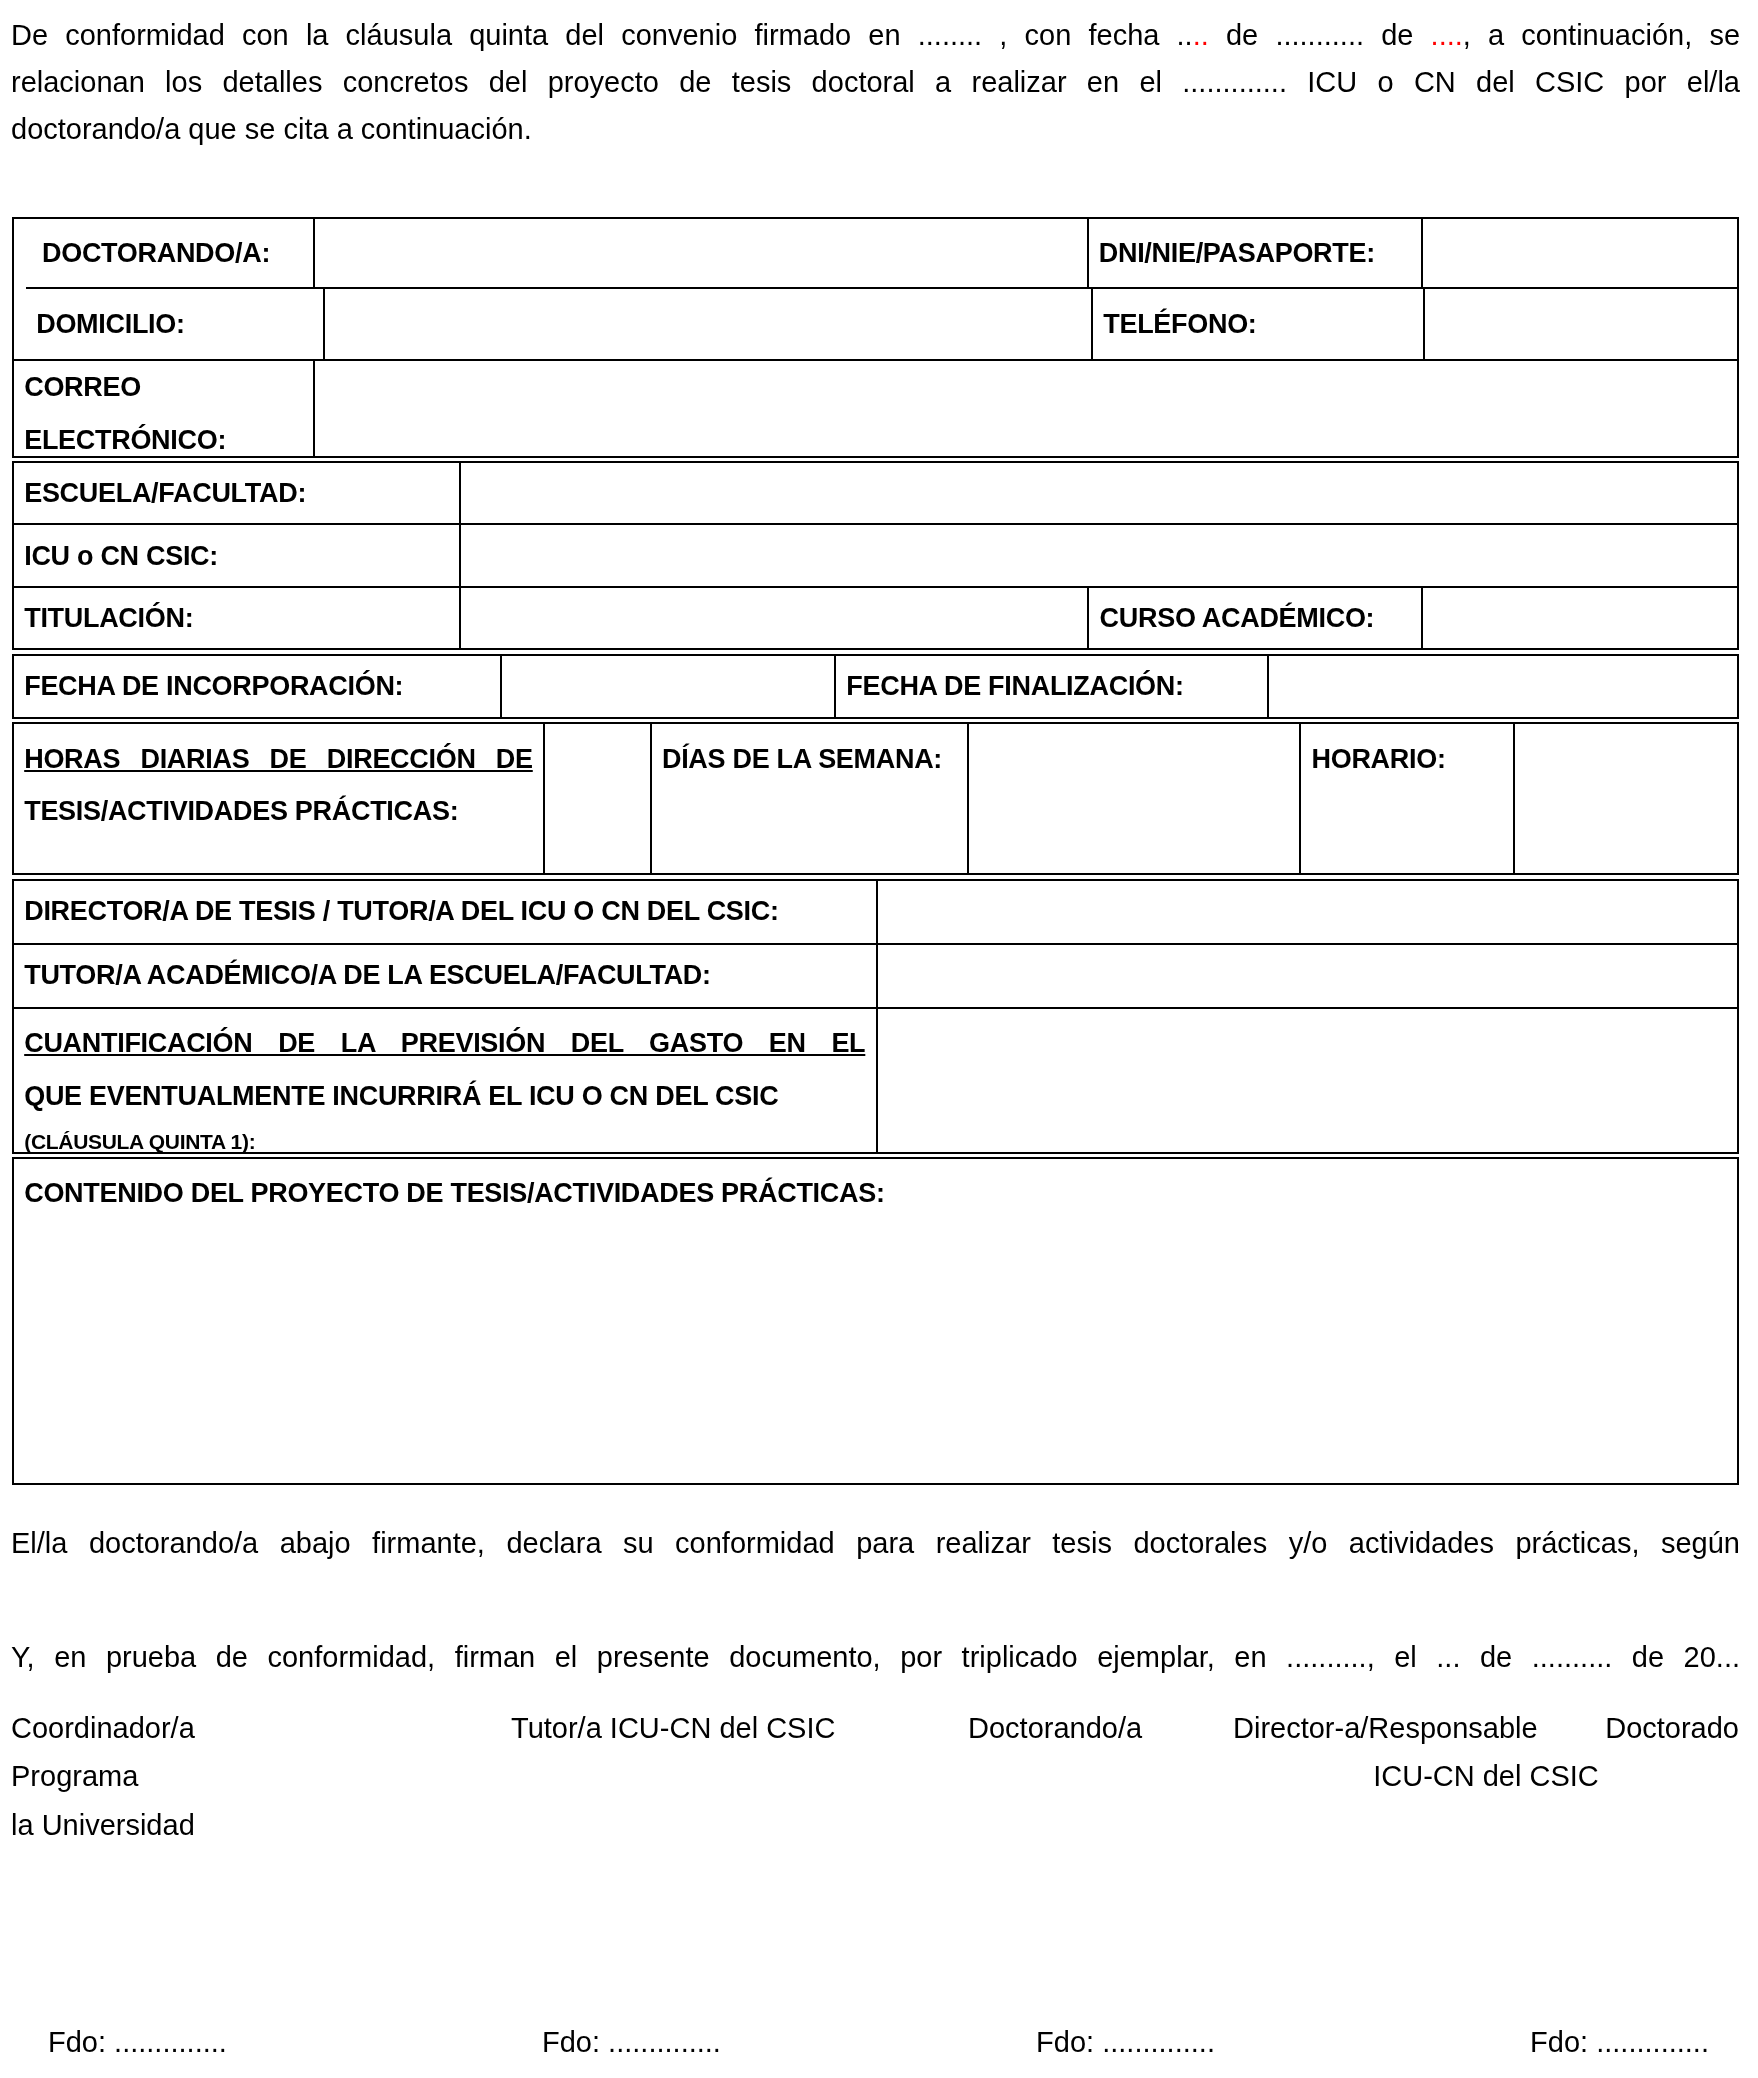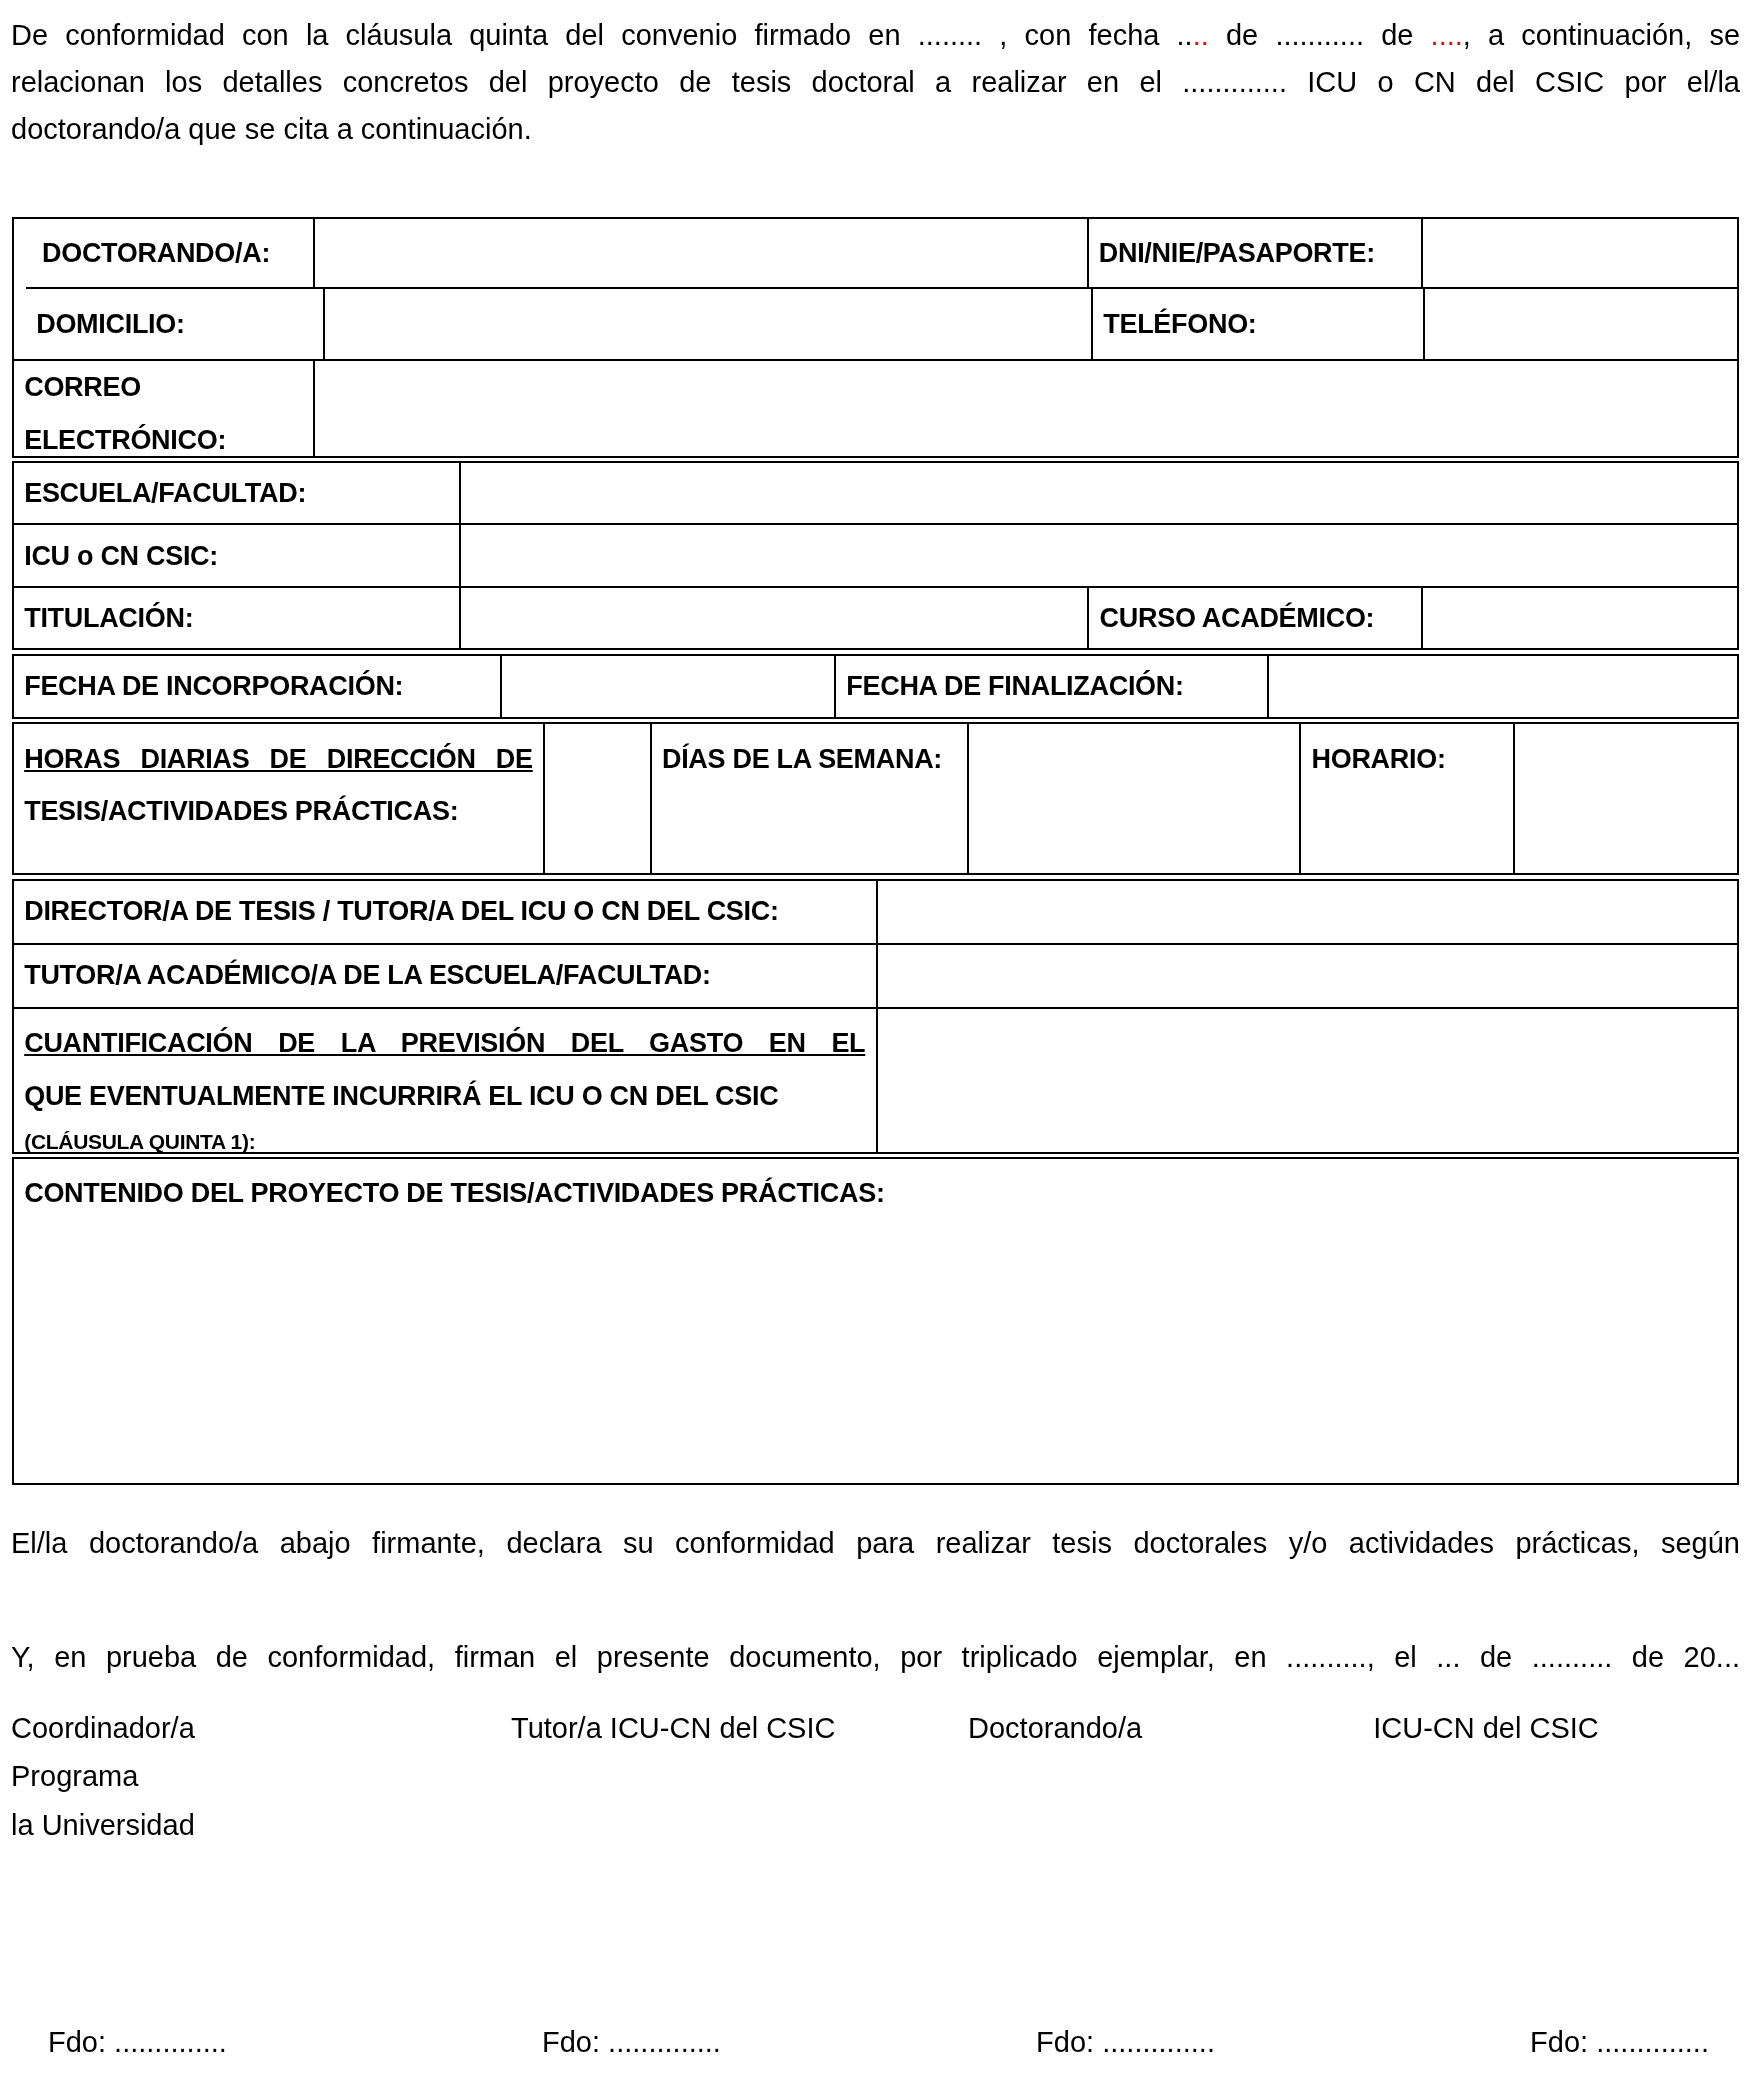--- a/index.html
+++ b/index.html
@@ -171,20 +171,24 @@
   <div class="para jline" style="top:1634px;">Y, en prueba de conformidad, firman el presente documento, por triplicado ejemplar, en .........., el ... de .......... de 20...</div>
 
   <div class="sig-block">
     <div class="sig-col sig-col1">
       <div>Coordinador/a Programa</div>
       <div>la Universidad</div>
     </div>
     <div class="sig-col sig-col2">Tutor/a ICU-CN del CSIC</div>
     <div class="sig-col sig-col3">Doctorando/a</div>
     <div class="sig-col sig-col4">
+      <div class="sig-line1-justify">
+        <span>Director-a/Responsable</span>
+        <span>Doctorado</span>
+      </div>
       <div class="sig-center">ICU-CN del CSIC</div>
     </div>
   </div>
 
   <div class="fdo-row">
     <span>Fdo: ..............</span>
     <span>Fdo: ..............</span>
     <span>Fdo: ..............</span>
     <span>Fdo: ..............</span>
   </div>

